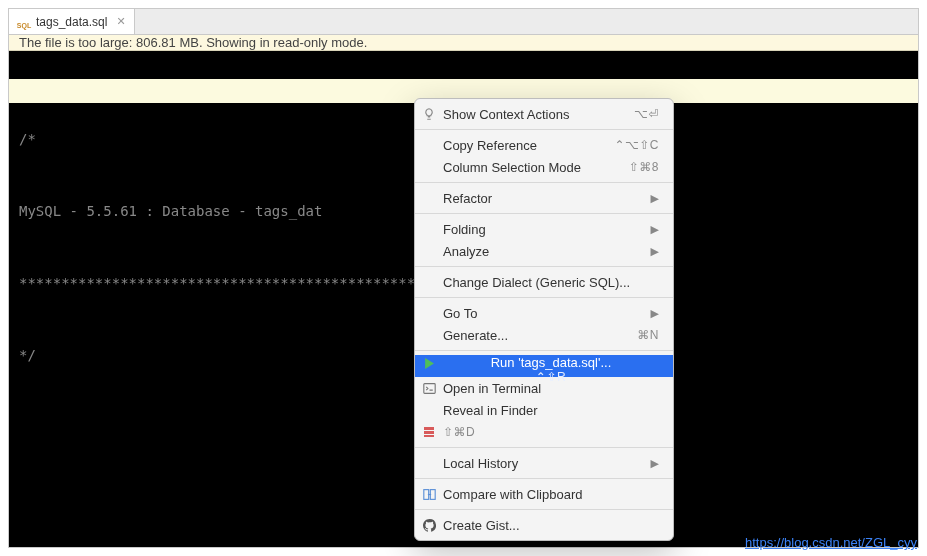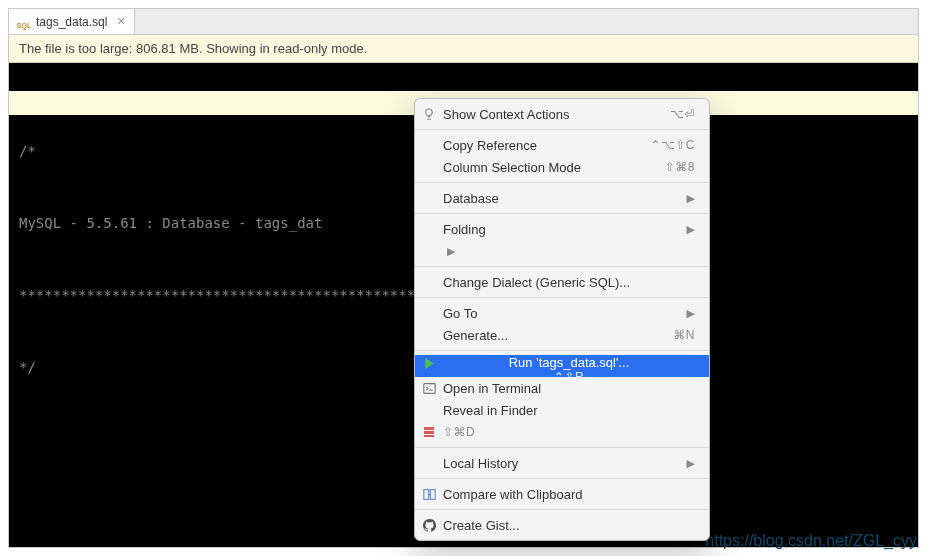--- a/index.html
+++ b/index.html
@@ -38,21 +38,21 @@
     color: #333;
   }
   .tab .sql-icon {
     width: 14px; height: 14px; display: inline-flex; align-items: flex-end; justify-content: center;
     font-size: 7px; font-weight: bold; color: #c88a2a;
   }
   .tab .close { color: #999; font-size: 11px; margin-left: 4px; }
   .banner {
     background: #fdf8df;
     border-bottom: 1px solid #d8d3b8;
-    padding: 6px 10px;
+    padding: 0 10px;
     font-size: 13px;
     color: #444;
   }
   .editor {
     font-family: "Menlo", "Monaco", "Consolas", monospace;
     font-size: 14px;
     line-height: 24px;
     color: #222;
     padding: 4px 10px 4px 10px;
     white-space: pre;
@@ -64,21 +64,21 @@
     left: 0; right: 0;
     height: 24px;
     background: #fcfadf;
     z-index: 0;
   }
   .code-line { position: relative; z-index: 1; }
   .context-menu {
     position: absolute;
     top: 98px;
     left: 414px;
-    width: 296px;
+    width: 260px;
     background: #f4f4f4;
     border: 1px solid #bdbdbd;
     border-radius: 6px;
     box-shadow: 0 12px 36px rgba(0,0,0,0.25);
     padding: 4px 0;
     font-size: 13px;
     color: #333;
     z-index: 50;
   }
   .menu-item {
@@ -104,22 +104,23 @@
     width: 16px; height: 16px;
     display: inline-flex; align-items: center; justify-content: center;
     color: #6d6d6d;
     font-size: 12px;
   }
   .menu-item.selected .menu-icon { color: #d6e5ff; }
   .watermark {
     position: absolute;
     right: 10px;
     bottom: 6px;
-    color: #0c4a6e;
-    font-size: 16px;
+    color: #3b82f6;
+    font-size: 13px;
+    text-decoration: underline;
   }
 </style>
 </head>
 <body>
 
 <div class="frame">
 
   <div class="tab-bar">
     <div class="tab">
       <span class="sql-icon">SQL</span>
@@ -176,31 +177,32 @@
     <span class="shortcut">⌃⌥⇧C</span>
   </div>
   <div class="menu-item">
     <span class="label">Column Selection Mode</span>
     <span class="shortcut">⇧⌘8</span>
   </div>
 
   <div class="menu-sep"></div>
 
   <div class="menu-item">
-    <span class="label">Database</span>
+    <span class="label">Refactor</span>
     <span class="sub">▶</span>
   </div>
 
   <div class="menu-sep"></div>
 
   <div class="menu-item">
     <span class="label">Folding</span>
     <span class="sub">▶</span>
   </div>
   <div class="menu-item">
+    <span class="label">Analyze</span>
     <span class="sub">▶</span>
   </div>
 
   <div class="menu-sep"></div>
 
   <div class="menu-item">
     <span class="label">Change Dialect (Generic SQL)...</span>
   </div>
 
   <div class="menu-sep"></div>

